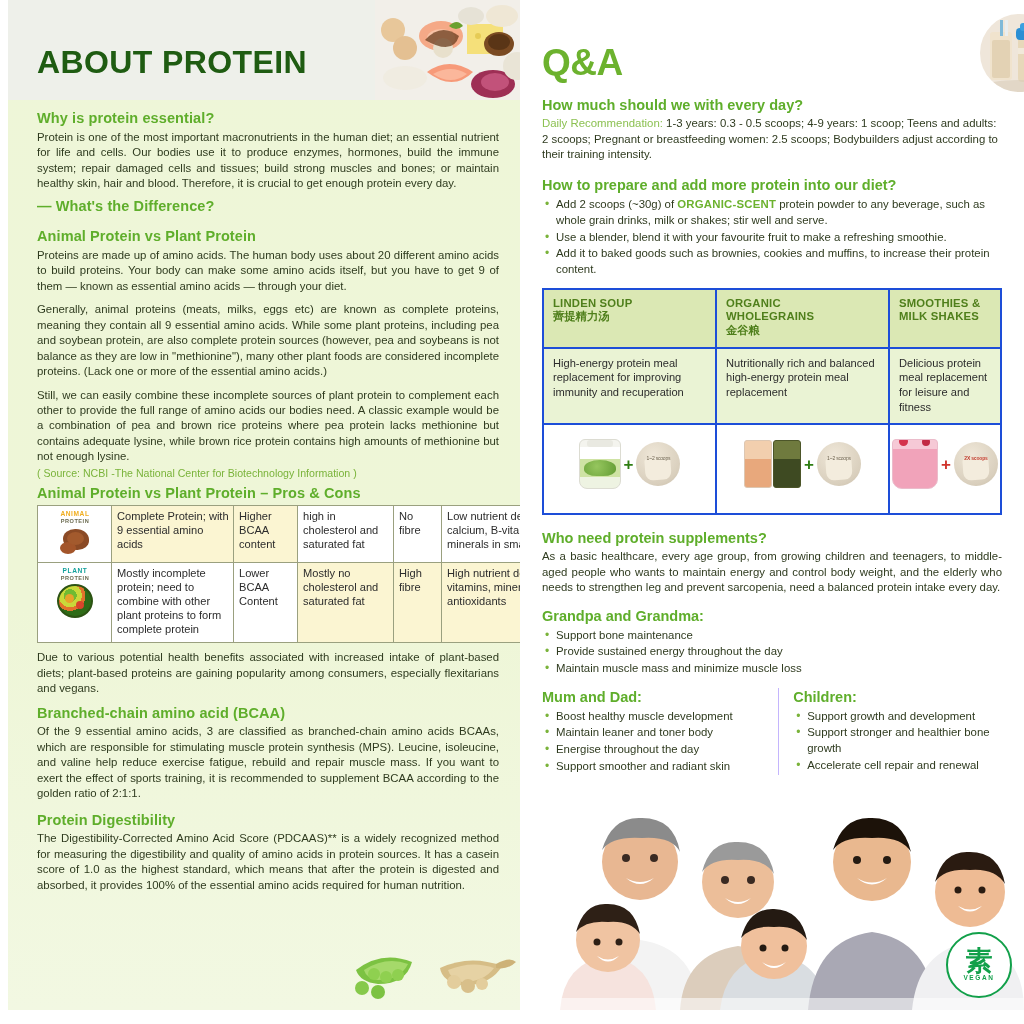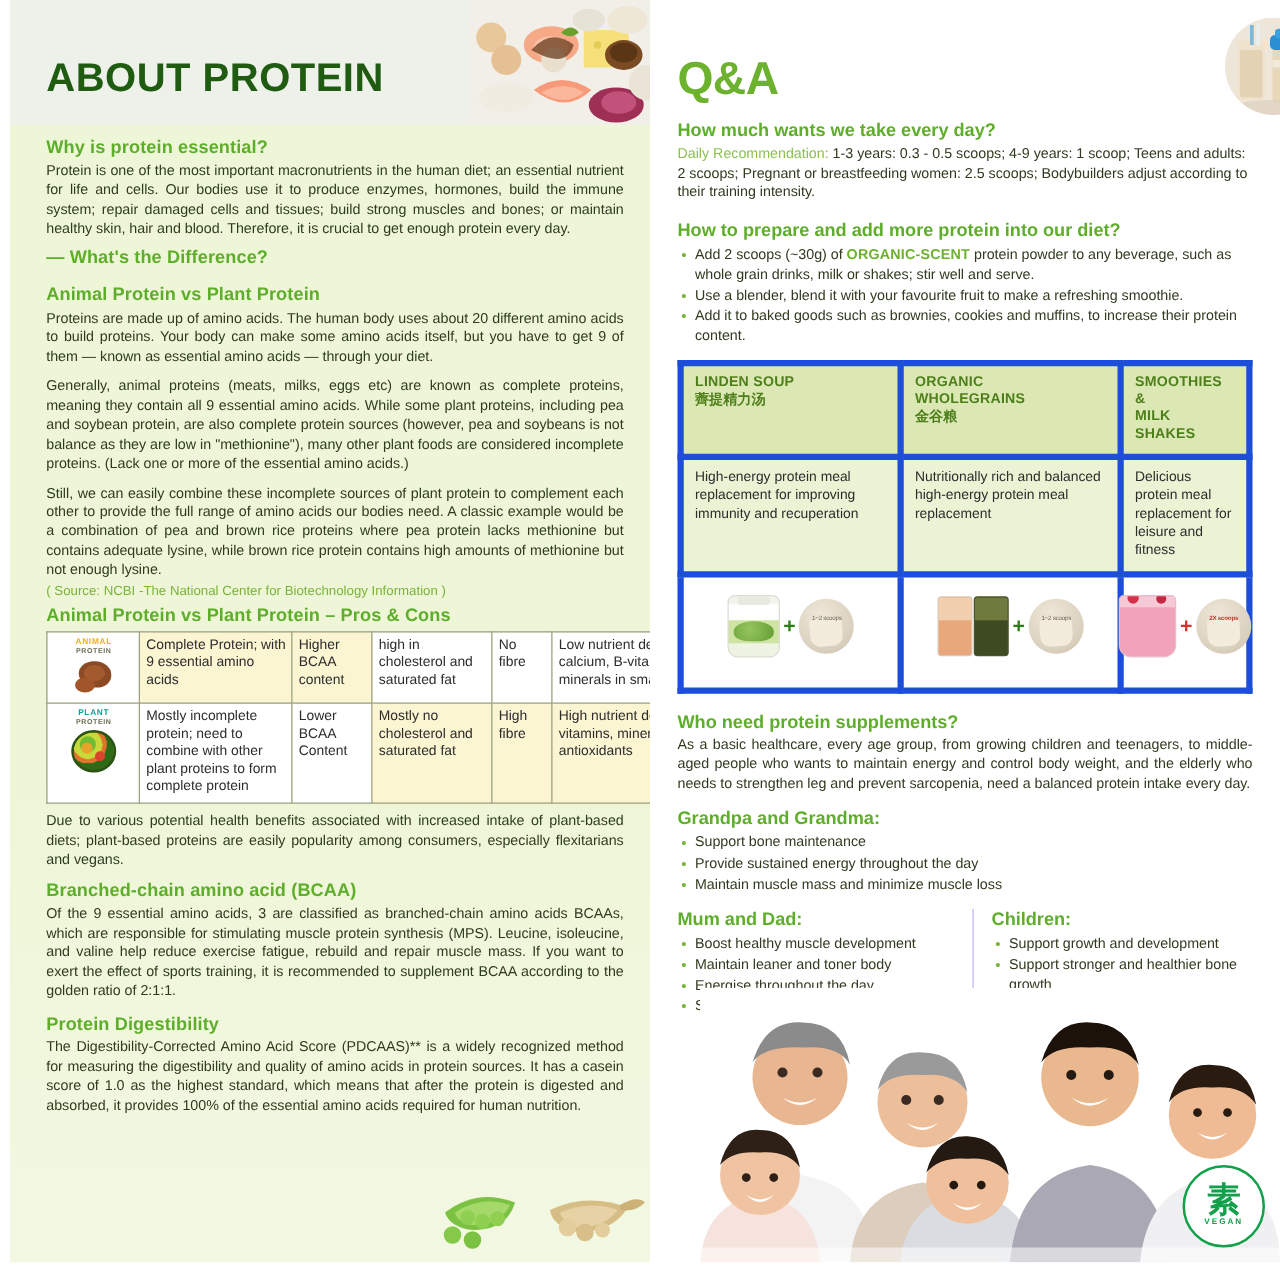--- a/index.html
+++ b/index.html
@@ -105,21 +105,21 @@
   }
   ul.bul li::before{
     content:"•";position:absolute;left:-11px;top:-1px;color:#7ab33a;font-size:12px;
   }
   .brand{color:#6cb22e;font-weight:600;letter-spacing:.2px;}
 
   
   table.prod{
     border-collapse:collapse;width:460px;margin-top:10px;table-layout:fixed;
   }
-  table.prod td{border:5px solid #1d4ed8;vertical-align:top;margin-top:26px;}
+  table.prod td{border:2px solid #1d4ed8;vertical-align:top;margin-top:26px;}
   td.ph{background:#dbe8b4;padding:7px 9px 8px 9px;}
   .ph-t{color:#4f7f1b;font-size:11.3px;font-weight:700;line-height:1.22;letter-spacing:.2px;}
   .ph-cn{color:#4f7f1b;font-size:11.3px;font-weight:700;line-height:1.3;
     font-family:"DejaVu Sans", sans-serif;}
   td.pd{background:#eaf3d4;padding:7px 9px 9px 9px;color:#2c2c2c;font-size:11.1px;line-height:1.32;}
   td.pi{background:#ffffff;padding:8px 4px 8px 4px;height:72px;}
   .prow{display:flex;align-items:center;justify-content:center;gap:3px;height:62px;}
   .plus{font-size:17px;font-weight:800;color:#2e7d12;line-height:1;}
   .plus.red{color:#d0342c;}
   .scoop{width:44px;height:44px;border-radius:50%;
@@ -242,21 +242,21 @@
             </td>
             <td class="bgW">Mostly incomplete protein; need to combine with other plant proteins to form complete protein</td>
             <td class="bgW">Lower BCAA Content</td>
             <td class="bgY">Mostly no cholesterol and saturated fat</td>
             <td class="bgY">High fibre</td>
             <td class="bgY">High nutrient density- vitamins, minerals &amp; antioxidants</td>
           </tr>
         </tbody>
           </table>
 
-        <p class="body">Due to various potential health benefits associated with increased intake of plant-based diets; plant-based proteins are easily popularity among consumers, especially flexitarians and vegans.</p>
+        <p class="body">Due to various potential health benefits associated with increased intake of plant-based diets; plant-based proteins are gaining popularity among consumers, especially flexitarians and vegans.</p>
 
         <h2 class="grn">Branched-chain amino acid (BCAA)</h2>
         <p class="body">Of the 9 essential amino acids, 3 are classified as branched-chain amino acids BCAAs, which are responsible for stimulating muscle protein synthesis (MPS). Leucine, isoleucine, and valine help reduce exercise fatigue, rebuild and repair muscle mass. If you want to exert the effect of sports training, it is recommended to supplement BCAA according to the golden ratio of 2:1:1.</p>
 
         <h2 class="grn" style="margin-top:10px">Protein Digestibility</h2>
         <p class="body">The Digestibility-Corrected Amino Acid Score (PDCAAS)** is a widely recognized method for measuring the digestibility and quality of amino acids in protein sources. It has a casein score of 1.0 as the highest standard, which means that after the protein is digested and absorbed, it provides 100% of the essential amino acids required for human nutrition.</p>
       </div>
 
       <div class="peas">
         <svg width="170" height="58" viewBox="0 0 170 58">
@@ -292,21 +292,21 @@
         <rect x="38" y="22" width="30" height="46" rx="4" fill="#e7d8ba"></rect>
         <rect x="36" y="14" width="34" height="12" rx="4" fill="#2b8fd4"></rect>
         <rect x="40" y="9" width="22" height="8" rx="3" fill="#3aa0e0"></rect>
         <rect x="38" y="34" width="30" height="6" fill="#f4eee2" opacity=".8"></rect>
         <ellipse cx="39" cy="72" rx="34" ry="6" fill="#d8cdbb" opacity=".6"></ellipse>
       </svg>
     </div>
 
     <div class="rcol">
 
-      <h3 class="qh">How much wants we take every day?</h3>
+      <h3 class="qh">How much should we with every day?</h3>
       <p class="rbody"><span class="lbl-green">Daily Recommendation:</span><span> 1-3 years: 0.3 - 0.5 scoops; 4-9 years: 1 scoop; Teens and adults: 2 scoops; Pregnant or breastfeeding women: 2.5 scoops; Bodybuilders adjust according to their training intensity.</span></p>
 
       <h3 class="qh sp">How to prepare and add more protein into our diet?</h3>
       <ul class="bul">
         <li><span>Add 2 scoops (~30g) of </span><span class="brand">ORGANIC-SCENT</span><span> protein powder to any beverage, such as whole grain drinks, milk or shakes; stir well and serve.</span></li>
         <li>Use a blender, blend it with your favourite fruit to make a refreshing smoothie.</li>
         <li>Add it to baked goods such as brownies, cookies and muffins, to increase their protein content.</li>
       </ul>
 
       <table class="prod">

